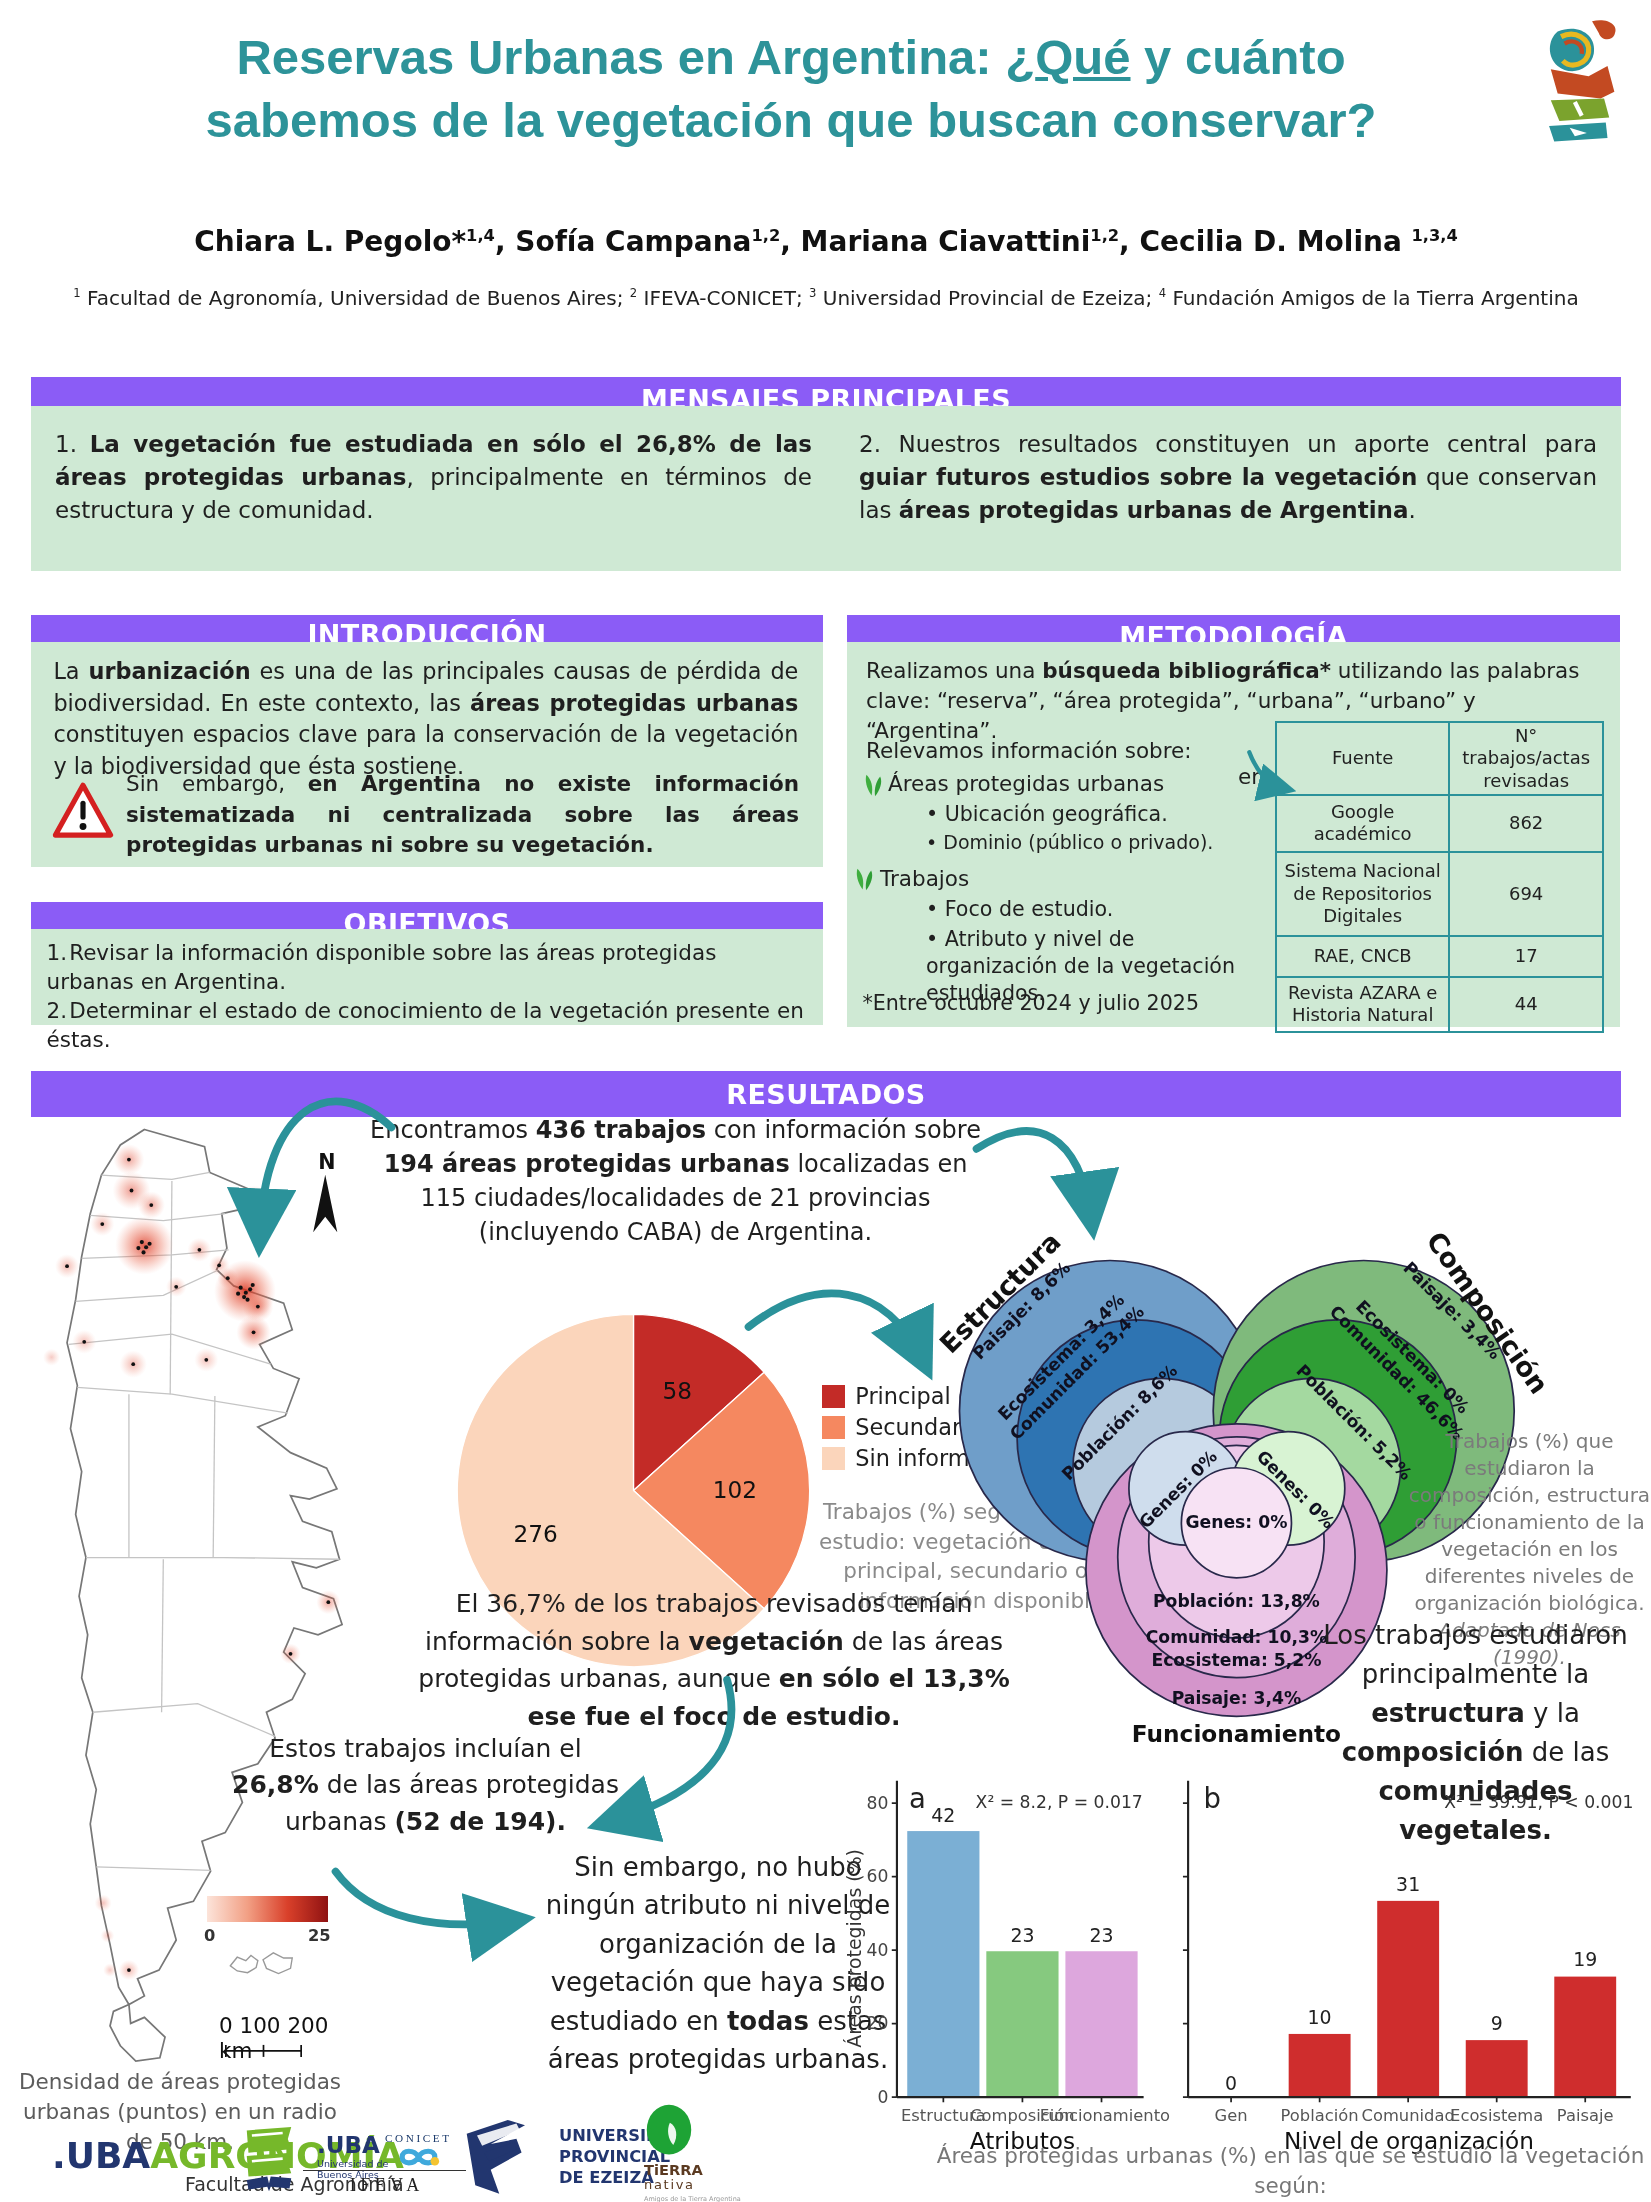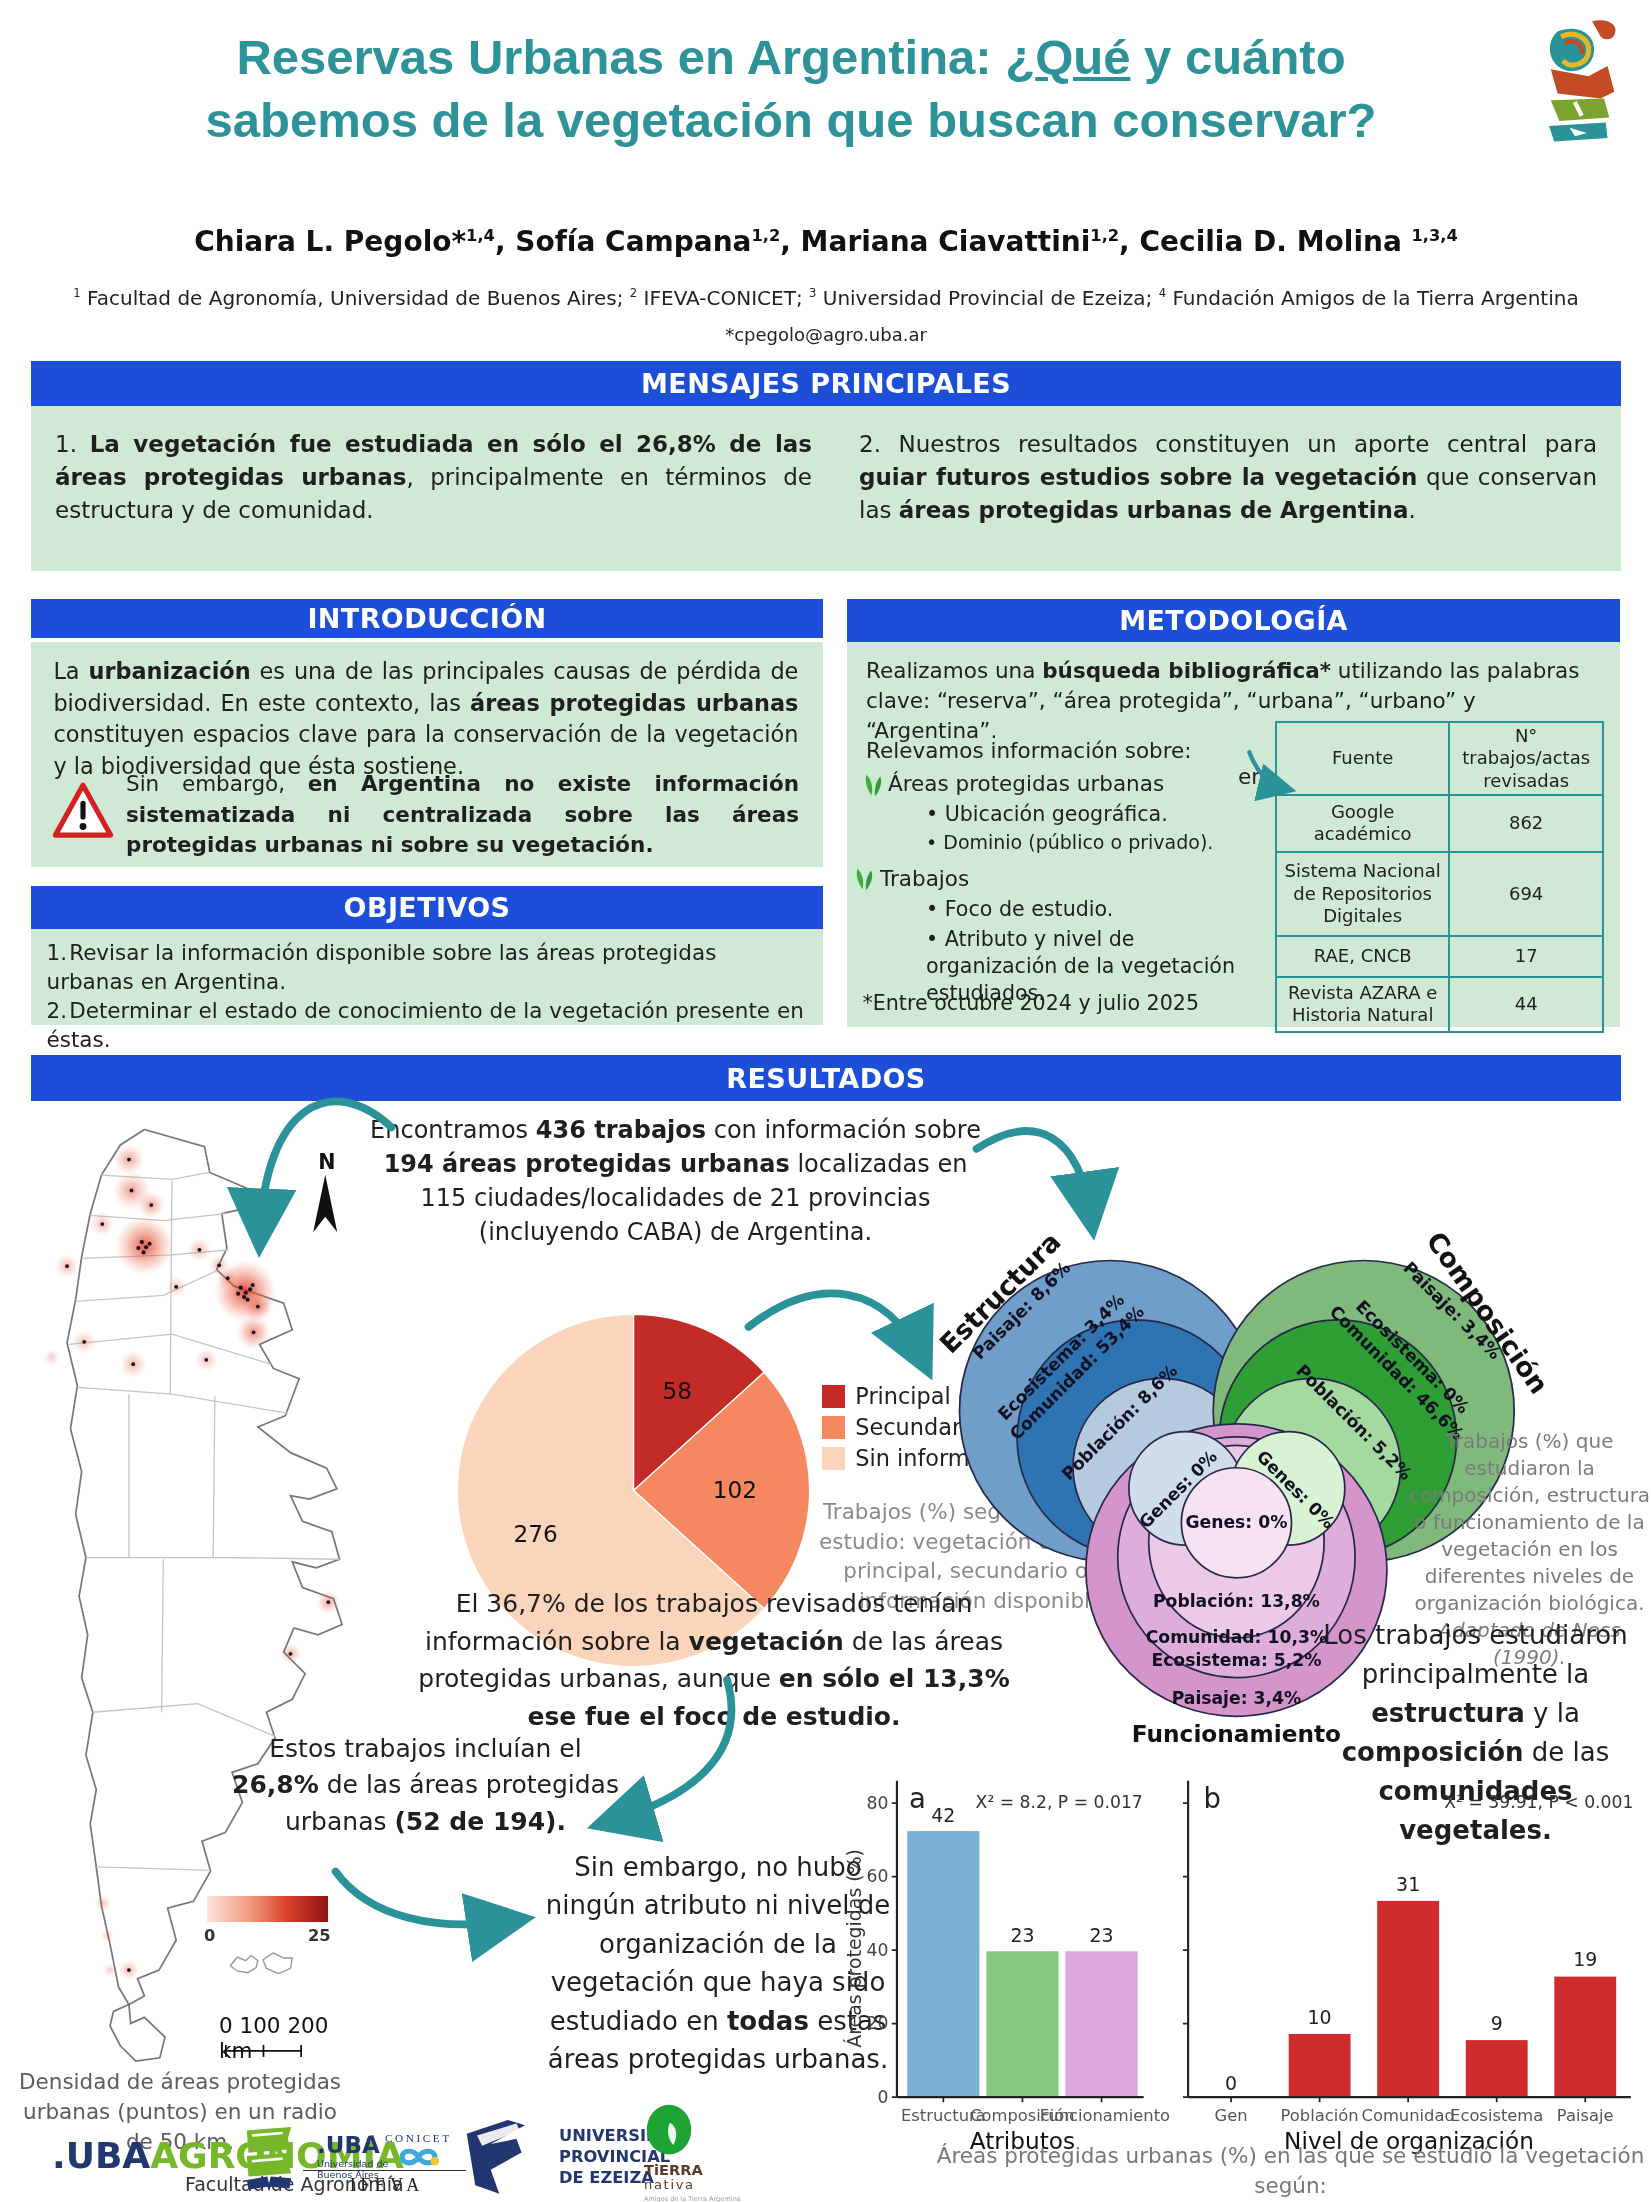--- a/index.html
+++ b/index.html
@@ -9,22 +9,22 @@
   .ctr{text-align:center;}
   .b{font-weight:700;}
   .i{font-style:italic;}
   .u{text-decoration:underline;}
   .sup{vertical-align:super;font-size:0.58em;}
   .title{width:1514px;left:34px;color:#2d9399;font-weight:700;font-size:49px;line-height:1.27;
          text-align:center;font-family:"Liberation Sans",sans-serif;letter-spacing:0px;}
   .authors{width:1652px;left:0;text-align:center;font-size:28px;font-weight:700;color:#111;}
   .affil{width:1652px;left:0;text-align:center;font-size:20px;color:#222;}
   .email{width:1652px;left:0;text-align:center;font-size:18px;color:#222;}
-  .secbar{background:#1d4ed8;color:#fff;display:flex;align-items:center;justify-content:center;
-          font-weight:700;font-size:27px;letter-spacing:0.4px;}
+  .secbar{background:#8b5cf6;color:#fff;display:flex;align-items:center;justify-content:center;
+          font-weight:700;font-size:27px;letter-spacing:0.4px;margin-top:16px;}
   .gbox{background:#cfe9d4;}
   .txt{font-size:23px;line-height:1.42;}
   .jtxt{text-align:justify;}
   .gray{color:#7d7d7d;}
   table.src{border-collapse:collapse;width:100%;height:100%;font-size:18px;text-align:center;color:#222;}
   table.src td,table.src th{border:2.2px solid #2b929a;padding:1.7px 5.2px;font-weight:400;line-height:1.25;}
   svg{overflow:visible;}
   .vlab{font-size:20px;font-weight:700;fill:#101020;}
   .vtitle{font-size:31px;font-weight:700;fill:#111;}
   .axis{stroke:#222;stroke-width:2.5;fill:none;}
@@ -53,21 +53,20 @@
       <path d="M30,62 L74,70 L96,58 L104,88 L88,96 L38,90 Z" fill="#c34a22"></path>
       <path d="M30,98 L92,96 L98,118 L40,122 Z" fill="#7ba32d"></path>
       <path d="M58,100 L66,116" stroke="#fff" stroke-width="5"></path>
       <path d="M28,128 L94,124 L96,142 L34,146 Z" fill="#2b929a"></path>
       <path d="M52,130 L72,136 L58,140" fill="#fff"></path>
     </svg>
   </div>
 
   <div class="abs authors" style="top:225px;text-align:center;"><span class="b">Chiara L. Pegolo*</span><span class="b sup">1,4</span><span class="b">, Sofía Campana</span><span class="b sup">1,2</span><span class="b">, Mariana Ciavattini</span><span class="b sup">1,2</span><span class="b">, Cecilia D. Molina </span><span class="b sup">1,3,4</span></div>
   <div class="abs affil" style="top:286px;"><span class="sup">1</span><span> Facultad de Agronomía, Universidad de Buenos Aires; </span><span class="sup">2</span><span> IFEVA-CONICET; </span><span class="sup">3</span><span> Universidad Provincial de Ezeiza; </span><span class="sup">4</span><span> Fundación Amigos de la Tierra Argentina</span></div>
-  <div class="abs email" style="top:324px;">*cpegolo@agro.uba.ar</div>
 
   <div class="abs secbar" style="left:31px;top:361px;width:1590px;height:45px;">MENSAJES PRINCIPALES</div>
   <div class="abs gbox" style="left:31px;top:406px;width:1590px;height:165px;">
     <div class="abs txt jtxt" style="left:24px;top:22.4px;width:757px;"><span>1. </span><span class="b">La vegetación fue estudiada en sólo el 26,8% de las áreas protegidas urbanas</span><span>, principalmente en términos de estructura y de comunidad.</span></div>
     <div class="abs txt jtxt" style="left:828px;top:22.4px;width:738px;"><span>2. Nuestros resultados constituyen un aporte central para </span><span class="b">guiar futuros estudios sobre la vegetación</span><span> que conservan las </span><span class="b">áreas protegidas urbanas de Argentina</span><span>.</span></div>
   </div>
 
   <div class="abs secbar" style="left:31px;top:599px;width:792px;height:39px;">INTRODUCCIÓN</div>
   <div class="abs gbox" style="left:31px;top:642px;width:792px;height:225px;">
     <div class="abs txt jtxt" style="left:22.4px;top:13.8px;width:745px;font-size:22.4px;"><span>La </span><span class="b">urbanización</span><span> es una de las principales causas de pérdida de biodiversidad. En este contexto, las </span><span class="b">áreas protegidas urbanas</span><span> constituyen espacios clave para la conservación de la vegetación y la biodiversidad que ésta sostiene.</span></div>

